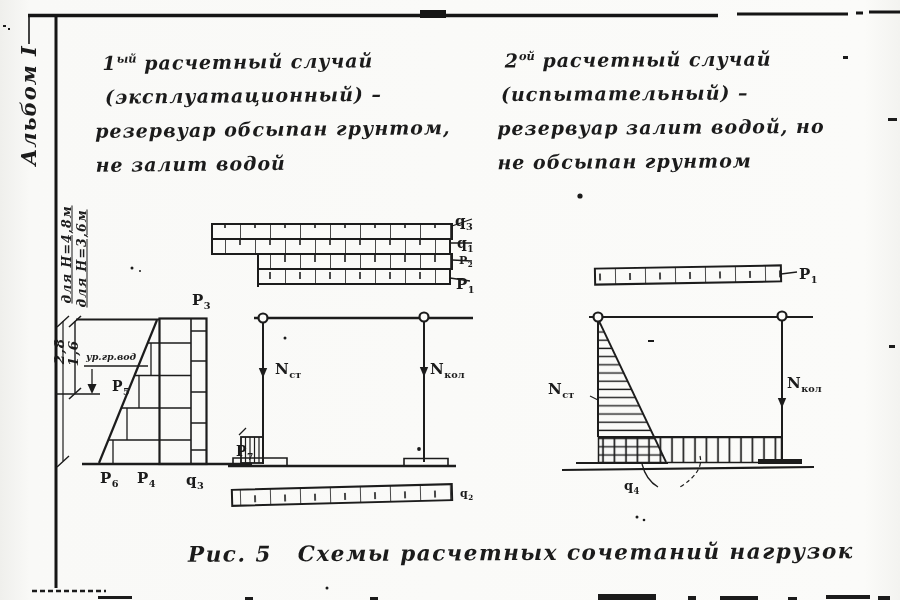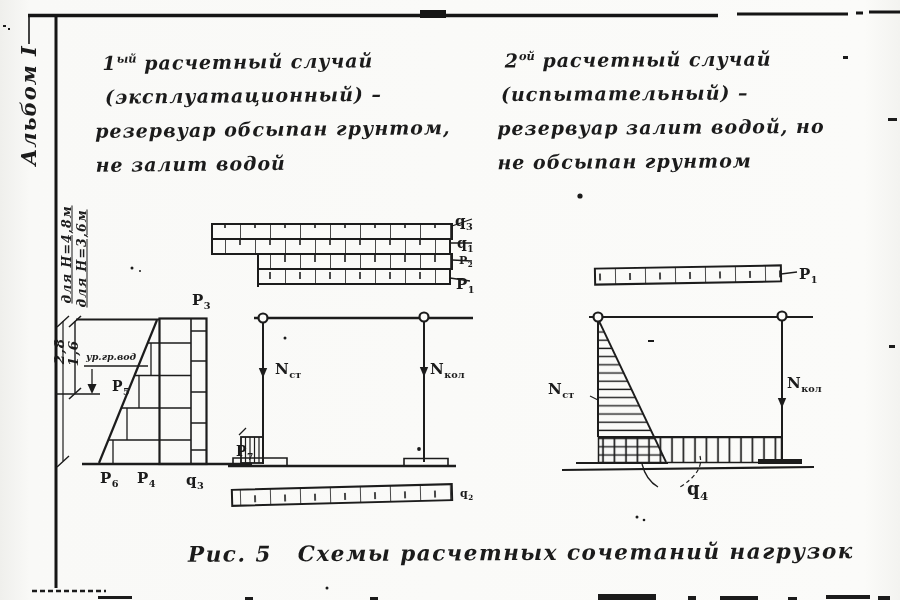--- a/index.html
+++ b/index.html
@@ -188,19 +188,19 @@
   <div class="lbl" style="left:186px;top:471px;font-size:15px;"><span>q</span><sub>3</sub></div>
 
   <div class="lbl" style="left:236px;top:417px;font-size:14px;margin-top:26px;"><span>P</span><sub>7</sub></div>
   <div class="lbl" style="left:275px;top:360px;font-size:15px;"><span>N</span><sub>ст</sub></div>
   <div class="lbl" style="left:430px;top:360px;font-size:15px;"><span>N</span><sub>кол</sub></div>
   <div class="lbl" style="left:460px;top:487px;font-size:11px;"><span>q</span><sub>2</sub></div>
 
   <div class="lbl" style="left:799px;top:265px;font-size:15px;"><span>P</span><sub>1</sub></div>
   <div class="lbl" style="left:548px;top:380px;font-size:15px;"><span>N</span><sub>ст</sub></div>
   <div class="lbl" style="left:787px;top:374px;font-size:15px;"><span>N</span><sub>кол</sub></div>
-  <div class="lbl" style="left:687px;top:478px;font-size:18px;"><span>q</span><sub>4</sub></div>
+  <div class="lbl" style="left:624px;top:478px;font-size:13px;"><span>q</span><sub>4</sub></div>
 
   <div class="hand caption" style="left:188px;top:540px;transform:rotate(-.3deg);">
     <span>Рис. 5</span><span class="gap"></span><span>Схемы расчетных сочетаний нагрузок</span>
   </div>
 
 </div>
 
 </body></html>

